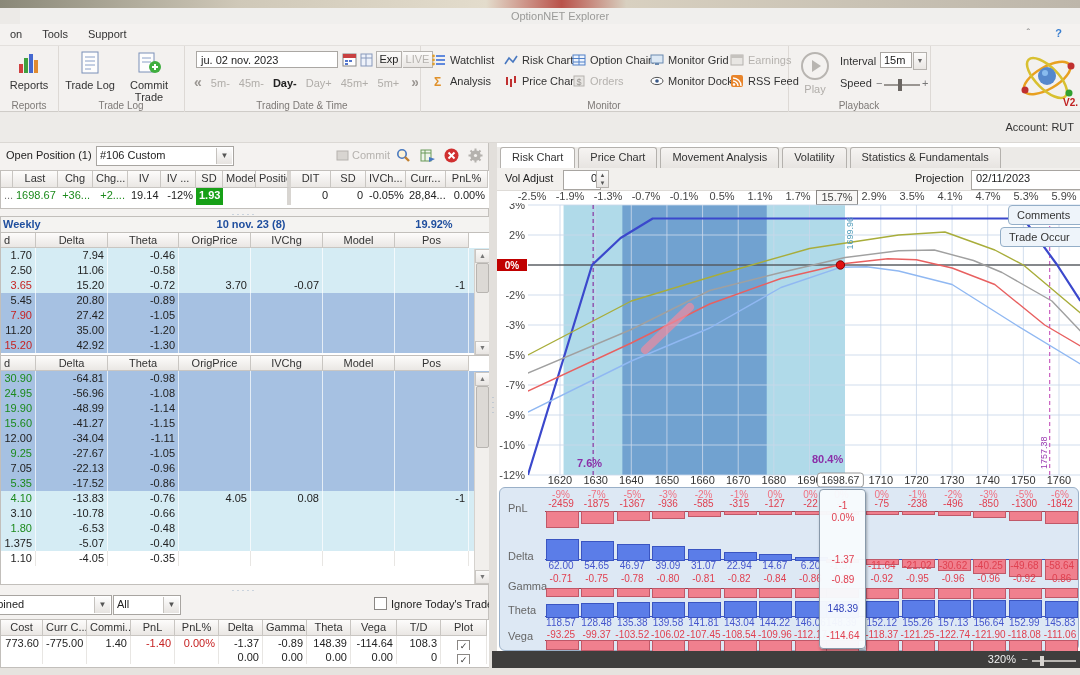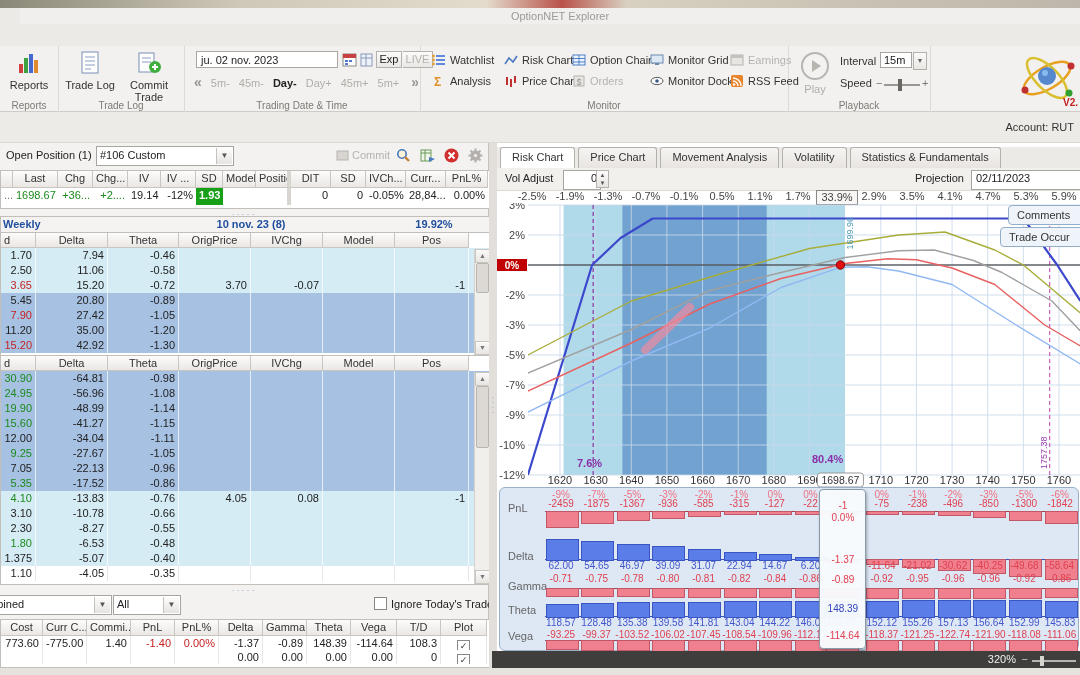--- a/index.html
+++ b/index.html
@@ -91,20 +91,27 @@
 </head>
 <body>
 
 <div class="screen">
 
   <div class="abs photo"></div>
   <div class="abs titlebar">
     <span>OptionNET Explorer</span>
   </div>
 
+  <div class="abs menubar">
+    <span id="menu-items"><span class="menu-item">on</span><span class="menu-item">Tools</span><span class="menu-item">Support</span></span>
+    <span class="mb-right">
+      <span class="chev-ico">ˆ</span>
+      <span class="help-ico">?</span>
+    </span>
+  </div>
 
   <div class="abs ribbon">
 
     <div class="rgroup" style="left:0;width:58px;">
       <div class="bigbtn" style="left:-1px;">
         <span class="bicon">
           <svg width="26" height="26">
               <rect x="3" y="14" width="4" height="9" fill="#d04040"></rect>
               <rect x="8" y="8" width="4" height="15" fill="#3fa03f"></rect>
               <rect x="13" y="4" width="4" height="19" fill="#4468d0"></rect>
@@ -544,29 +551,20 @@
           <div class="trow r-cyan" style="height: 15px;">
             <div class="cell num" style="width: 35px; height: 15px;">3.10</div>
             <div class="cell num" style="width: 72px; height: 15px;">-10.78</div>
             <div class="cell num" style="width: 71px; height: 15px;">-0.66</div>
             <div class="cell num" style="width: 72px; height: 15px;"></div>
             <div class="cell num" style="width: 72px; height: 15px;"></div>
             <div class="cell num" style="width: 72px; height: 15px;"></div>
             <div class="cell num" style="width: 74px; height: 15px;"></div>
           </div>
           <div class="trow r-cyan" style="height: 15px;">
-            <div class="cell num" style="width: 35px; height: 15px;">2.30</div>
-            <div class="cell num" style="width: 72px; height: 15px;">-8.27</div>
-            <div class="cell num" style="width: 71px; height: 15px;">-0.55</div>
-            <div class="cell num" style="width: 72px; height: 15px;"></div>
-            <div class="cell num" style="width: 72px; height: 15px;"></div>
-            <div class="cell num" style="width: 72px; height: 15px;"></div>
-            <div class="cell num" style="width: 74px; height: 15px;"></div>
-          </div>
-          <div class="trow r-cyan" style="height: 15px;">
             <div class="cell num c-green" style="width: 35px; height: 15px;">1.80</div>
             <div class="cell num" style="width: 72px; height: 15px;">-6.53</div>
             <div class="cell num" style="width: 71px; height: 15px;">-0.48</div>
             <div class="cell num" style="width: 72px; height: 15px;"></div>
             <div class="cell num" style="width: 72px; height: 15px;"></div>
             <div class="cell num" style="width: 72px; height: 15px;"></div>
             <div class="cell num" style="width: 74px; height: 15px;"></div>
           </div>
           <div class="trow r-cyan" style="height: 15px;">
             <div class="cell num" style="width: 35px; height: 15px;">1.375</div>
@@ -674,21 +672,21 @@
 
     <div class="toppct" id="top-pct">
         <span style="left: 15px;">-2.5%</span>
         <span style="left: 53px;">-1.9%</span>
         <span style="left: 91px;">-1.3%</span>
         <span style="left: 129px;">-0.7%</span>
         <span style="left: 167px;">-0.1%</span>
         <span style="left: 205px;">0.5%</span>
         <span style="left: 243px;">1.1%</span>
         <span style="left: 281px;">1.7%</span>
-        <span class="boxed" style="left: 319px;">33.9%</span>
+        <span class="boxed" style="left: 319px;">15.7%</span>
         <span style="left: 357px;">2.9%</span>
         <span style="left: 395px;">3.5%</span>
         <span style="left: 433px;">4.1%</span>
         <span style="left: 471px;">4.7%</span>
         <span style="left: 509px;">5.3%</span>
         <span style="left: 547px;">5.9%</span>
       </div>
 
     <svg id="chart-svg" class="abs" style="left:0;top:60px;" width="583" height="284">
         <rect x="31" y="2" width="552" height="270" fill="#ffffff"></rect>

